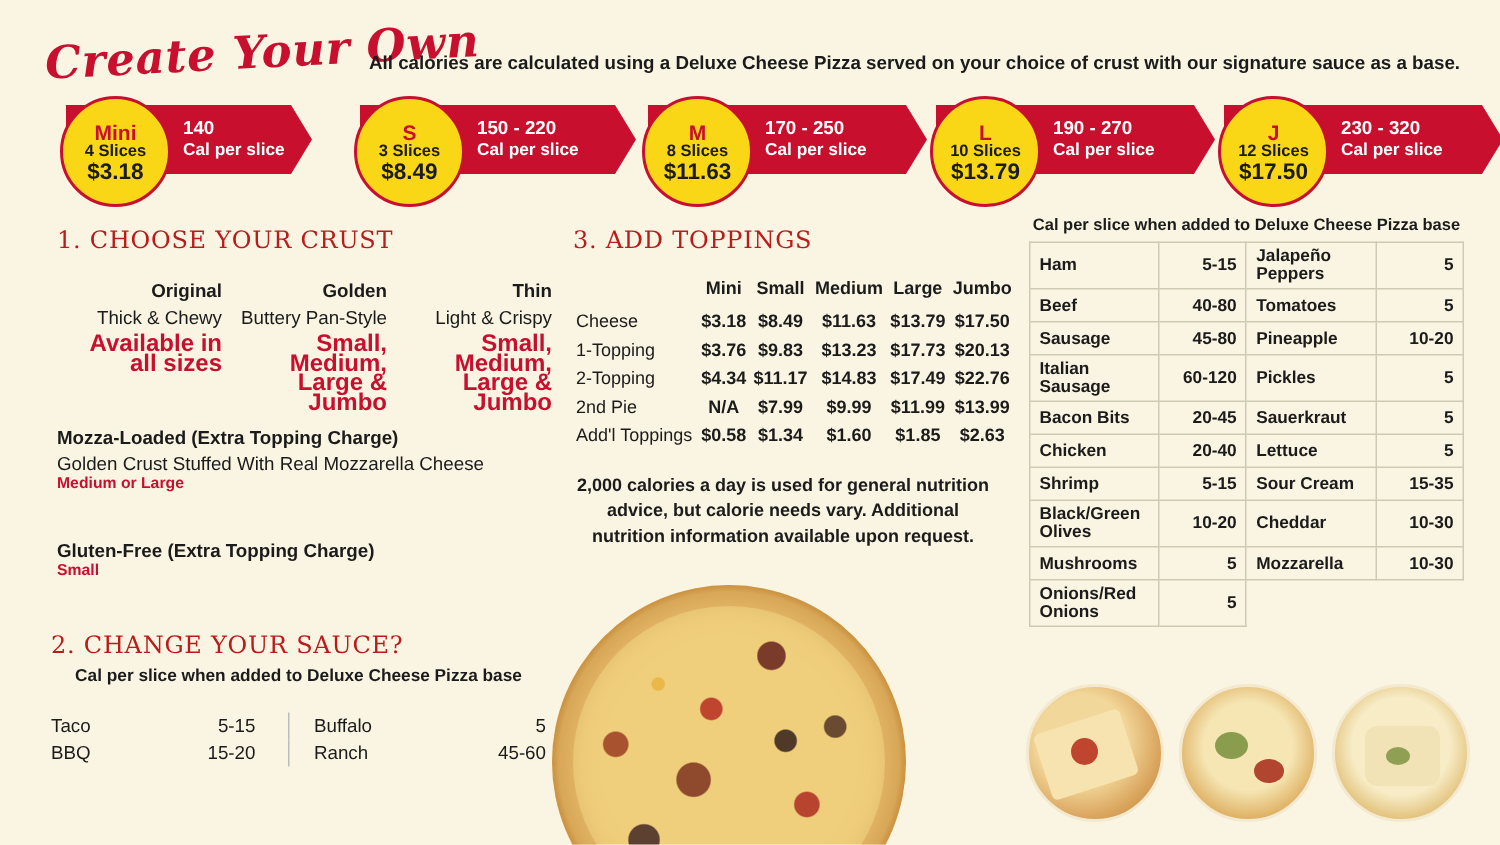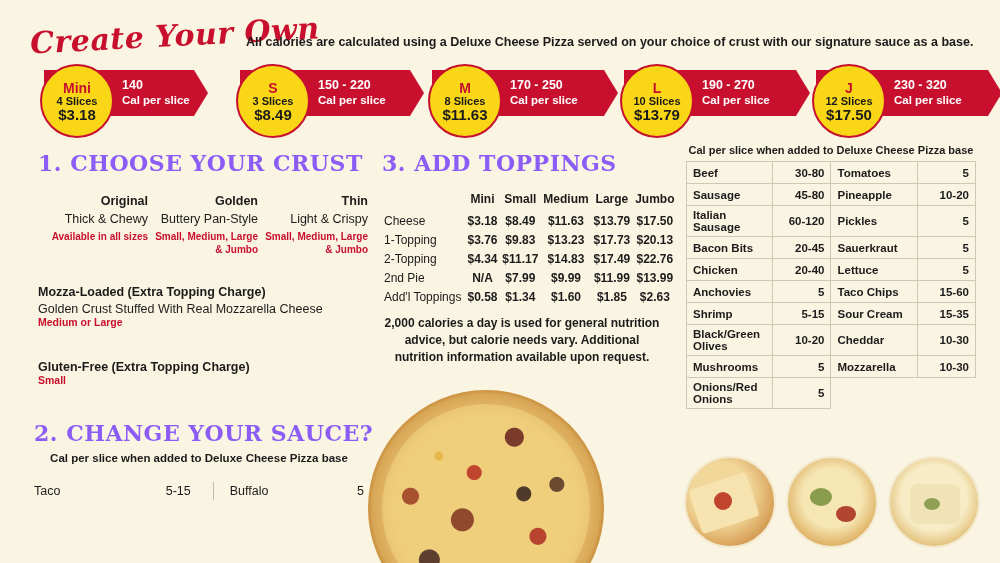--- a/index.html
+++ b/index.html
@@ -55,31 +55,31 @@
     color:#8c0b20; text-align:center; line-height:13px;
     z-index:3;
   }
   .badge .b-size { font-size:14px; font-weight:bold; color:#c8102e; }
   .badge .b-slices { font-size:11px; font-weight:bold; color:#1b1b1b; }
   .badge .b-price { font-size:15px; font-weight:bold; color:#1b1b1b; }
 
   
   .sec-head {
     font-family:"DejaVu Serif", serif;
-    font-weight:bold; color:#8b5cf6;
-    font-size:22px; letter-spacing:0.5px;
+    font-weight:normal; color:#b91c1c;
+    font-size:16px; letter-spacing:0.5px;
   }
 
   
   .crust-block { position:absolute; left:38px; top:150px; width:330px; }
   .crust-cols { display:flex; margin-top:18px;text-align:right; }
   .crust-col { width:112px; }
   .crust-name { font-size:12.5px; font-weight:bold; }
   .crust-desc { font-size:12.5px; margin-top:4px; }
-  .crust-avail { font-size:10px; color:#c8102e; font-weight:bold; margin-top:4px; line-height:13px; }
+  .crust-avail { font-size:16px; color:#c8102e; font-weight:bold; margin-top:4px; line-height:13px; }
 
   .extra-block { position:absolute; left:38px; top:285px; width:340px; }
   .extra-title { font-size:12.5px; font-weight:bold; }
   .extra-sub { font-size:12.5px; margin-top:3px; }
   .extra-avail { font-size:10.5px; color:#c8102e; font-weight:bold; margin-top:0; }
   .extra-block2 { position:absolute; left:38px; top:360px; width:340px; }
 
   
   .sauce-block { position:absolute; left:34px; top:420px; width:350px; }
   .sauce-note { font-size:11.5px; font-weight:bold; text-align:center; margin-top:6px; width:330px; }
@@ -264,20 +264,26 @@
     <div class="sauce-note">Cal per slice when added to Deluxe Cheese Pizza base</div>
     <div class="sauce-grid">
       <table>
         <tbody>
           <tr>
             <td>Taco</td>
             <td class="v">5-15</td>
             <td class="l2">Buffalo</td>
             <td class="v2">5</td>
           </tr>
+          <tr>
+            <td>BBQ</td>
+            <td class="v">15-20</td>
+            <td class="l2">Ranch</td>
+            <td class="v2">45-60</td>
+          </tr>
         </tbody>
       </table>
     </div>
   </div>
 
   <div class="top-block">
     <div class="sec-head">3. ADD TOPPINGS</div>
     <table class="price-table">
       <thead>
         <tr>
@@ -334,22 +340,28 @@
     </table>
   </div>
 
   <div class="nutr-note">2,000 calories a day is used for general nutrition advice, but calorie needs vary. Additional nutrition information available upon request.</div>
 
   <div class="tt-wrap">
     <div class="tt-head">Cal per slice when added to Deluxe Cheese Pizza base</div>
     <table class="tt">
       <tbody>
         <tr>
+          <td class="name">Ham</td>
+          <td class="val">5-15</td>
+          <td class="name2">Jalapeño Peppers</td>
+          <td class="val2">5</td>
+        </tr>
+        <tr>
           <td class="name">Beef</td>
-          <td class="val">30-80</td>
+          <td class="val">40-80</td>
           <td class="name2">Tomatoes</td>
           <td class="val2">5</td>
         </tr>
         <tr>
           <td class="name">Sausage</td>
           <td class="val">45-80</td>
           <td class="name2">Pineapple</td>
           <td class="val2">10-20</td>
         </tr>
         <tr>
@@ -364,26 +376,20 @@
           <td class="name2">Sauerkraut</td>
           <td class="val2">5</td>
         </tr>
         <tr>
           <td class="name">Chicken</td>
           <td class="val">20-40</td>
           <td class="name2">Lettuce</td>
           <td class="val2">5</td>
         </tr>
         <tr>
-          <td class="name">Anchovies</td>
-          <td class="val">5</td>
-          <td class="name2">Taco Chips</td>
-          <td class="val2">15-60</td>
-        </tr>
-        <tr>
           <td class="name">Shrimp</td>
           <td class="val">5-15</td>
           <td class="name2">Sour Cream</td>
           <td class="val2">15-35</td>
         </tr>
         <tr>
           <td class="name">Black/Green Olives</td>
           <td class="val">10-20</td>
           <td class="name2">Cheddar</td>
           <td class="val2">10-30</td>

